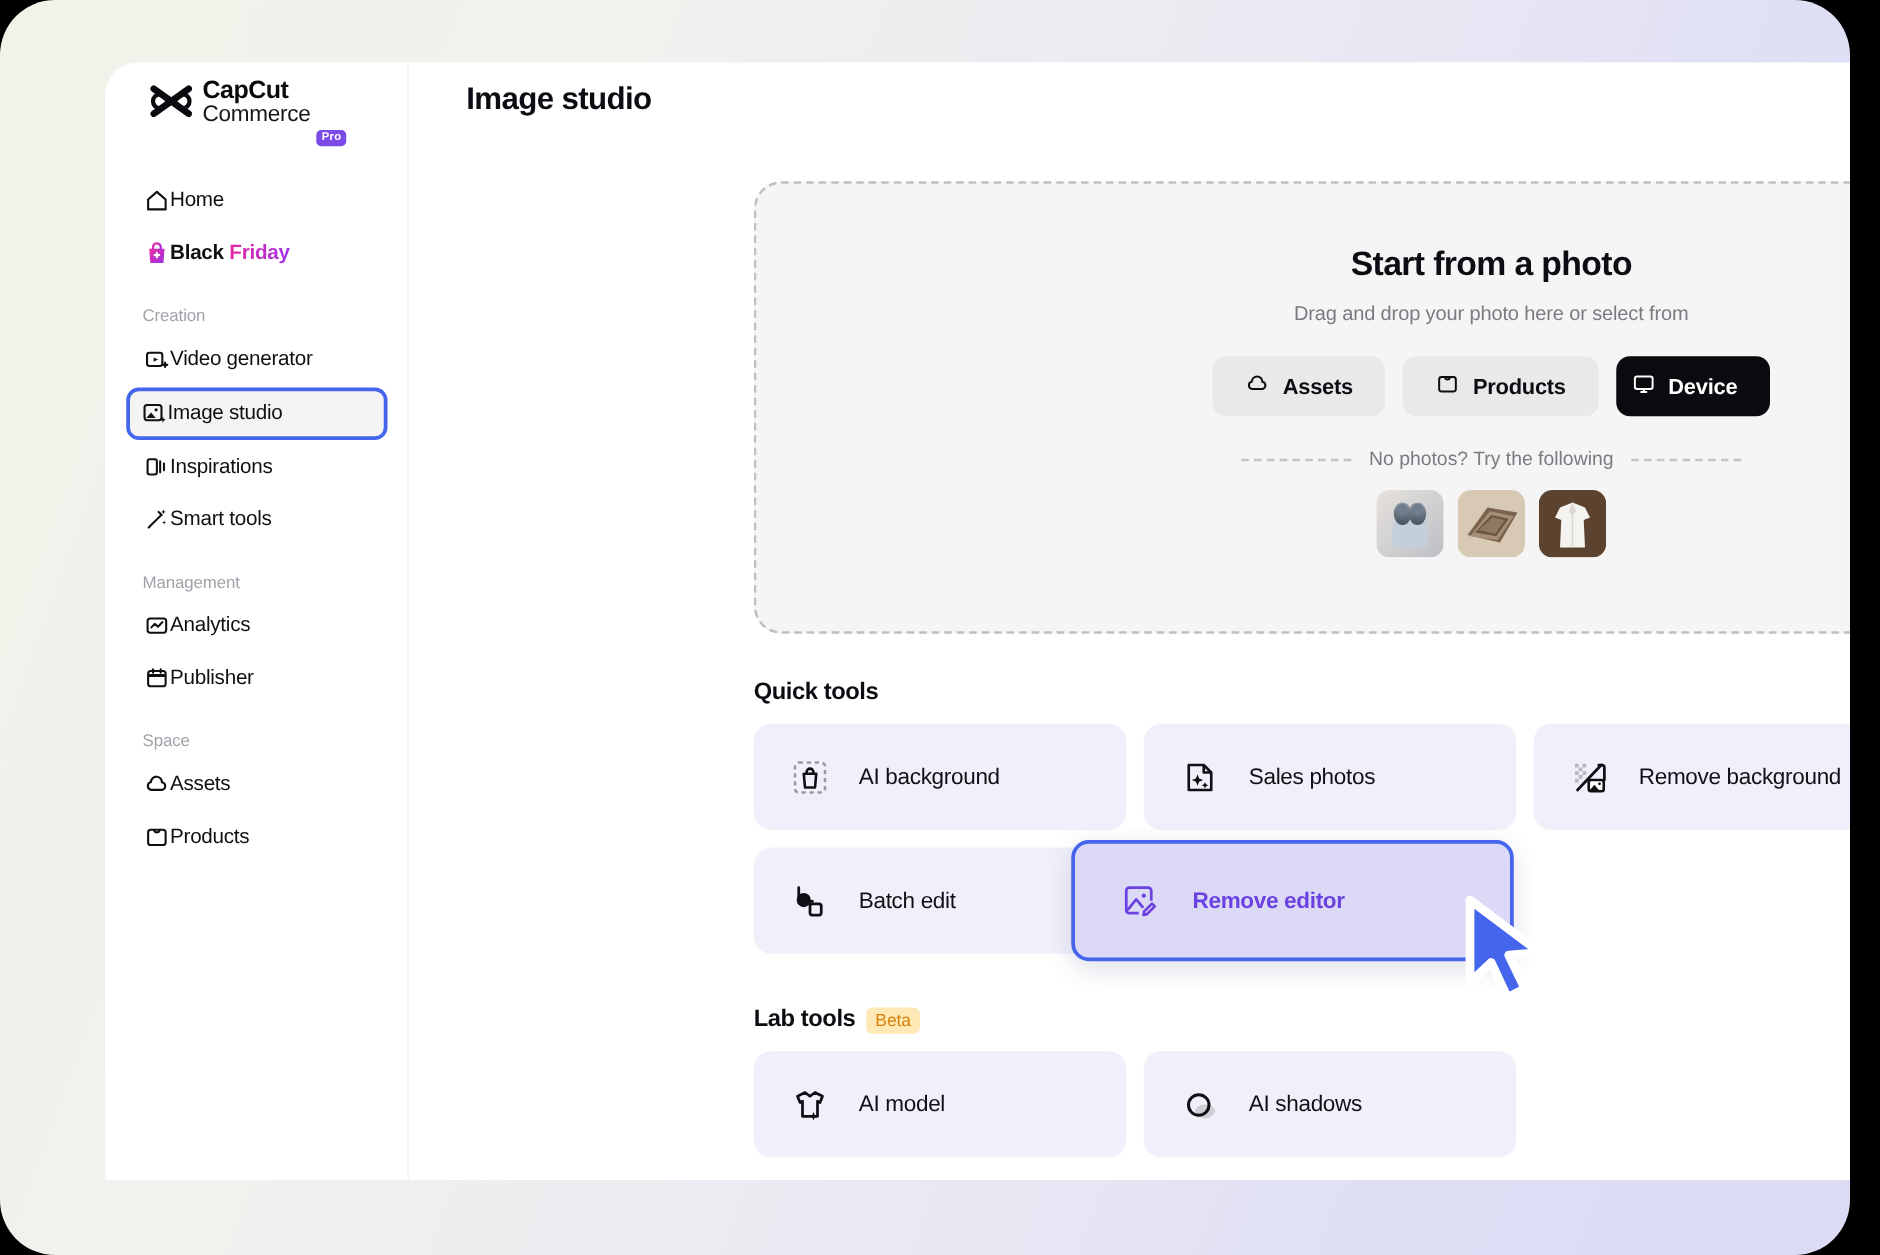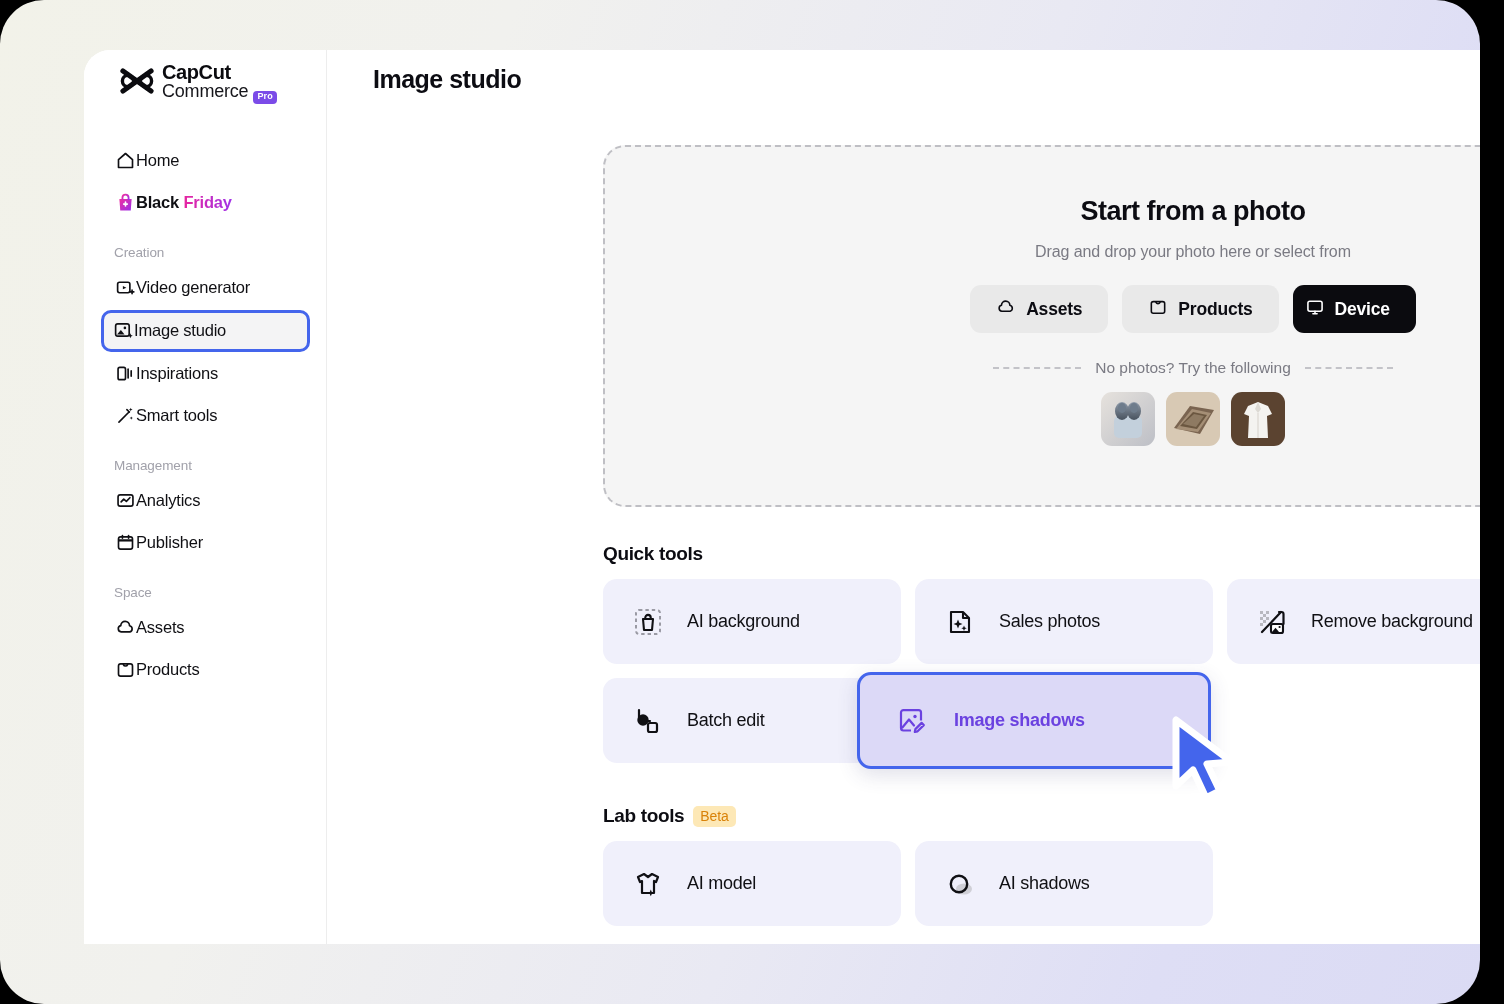--- a/index.html
+++ b/index.html
@@ -42,21 +42,21 @@
   .logo-line1 {
     font-size: 20px; font-weight: 800; color: #0B0B0F; letter-spacing: -0.4px;
   }
   .logo-line2 {
     font-size: 18px; font-weight: 400; color: #16161B; letter-spacing: -0.2px;
     display: flex; align-items: center; gap: 5px;
   }
   .pro-badge {
     background: #7B4BE8; color: #fff; font-size: 9px; font-weight: 700;
     border-radius: 4px; padding: 1px 4px 2px; letter-spacing: .2px;
-    position: relative; top: 6px;
+    position: relative; top: 19px;
   }
   .nav { margin-top: 40px; }
   .nav-item {
     display: flex; align-items: center; 
     height: 40px; padding: 0 10px; margin: 0 0 2px 4px;
     border-radius: 10px; cursor: pointer;
     font-size: 16.5px; font-weight: 500; color: #101014; letter-spacing: -0.2px;
   }
   .nav-item .ico { width: 22px; height: 22px; flex: 0 0 22px; display:flex; align-items:center; justify-content:center; }
   .nav-item.selected {
@@ -450,21 +450,21 @@
 
           <div class="tool active">
             <span class="tico">
               <svg viewBox="0 0 30 30" width="31" height="31" fill="none" stroke="#6B42E0" stroke-width="2.2" stroke-linejoin="round">
                 <path d="M25 15 V7 a2.4 2.4 0 0 0 -2.4 -2.4 H7.4 A2.4 2.4 0 0 0 5 7 v15.6 A2.4 2.4 0 0 0 7.4 25 H15"></path>
                 <circle cx="19" cy="11" r="1.7" fill="#6B42E0" stroke="none"></circle>
                 <path d="M6.4 22 L13 14 L18 20" stroke-linecap="round"></path>
                 <path d="M25.6 17.4 l2.2 2.2 -6.2 6.2 -2.8 .6 .6 -2.8 Z" fill="none" stroke-linecap="round"></path>
               </svg>
             </span>
-            <span>Image shadows</span>
+            <span>Remove editor</span>
 
             <span class="cursor">
               <svg viewBox="0 0 92 100" width="92" height="100">
                 <path d="M14 8 L14 74 L31 58 L44 86 L58 79 L45 52 L70 50 Z" fill="#4465EC" stroke="#FFFFFF" stroke-width="7" stroke-linejoin="round"></path>
               </svg>
             </span>
           </div>
         </div>
 
         <div class="sec-head">

